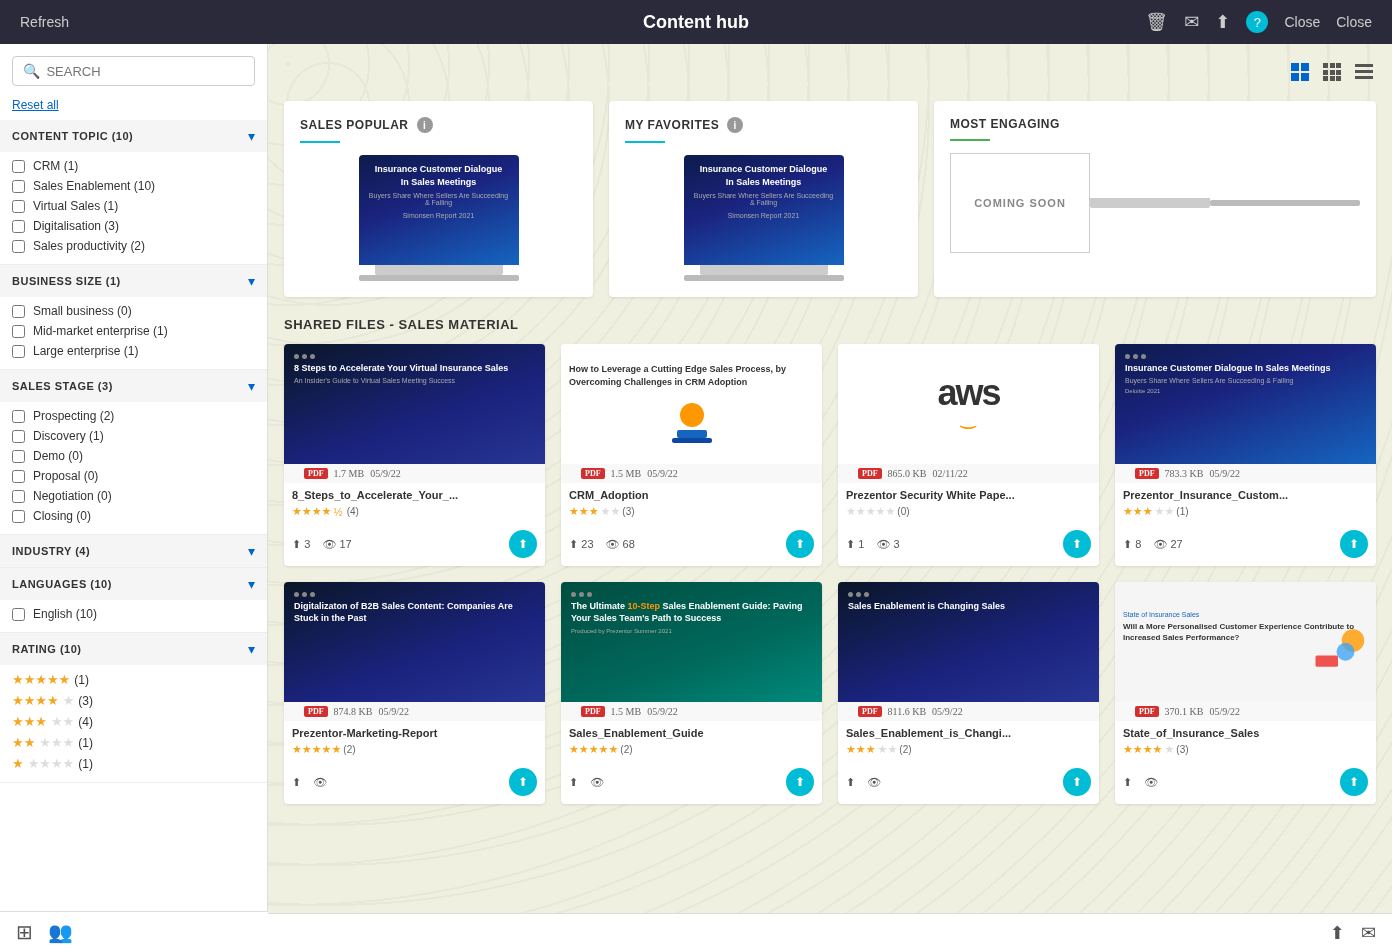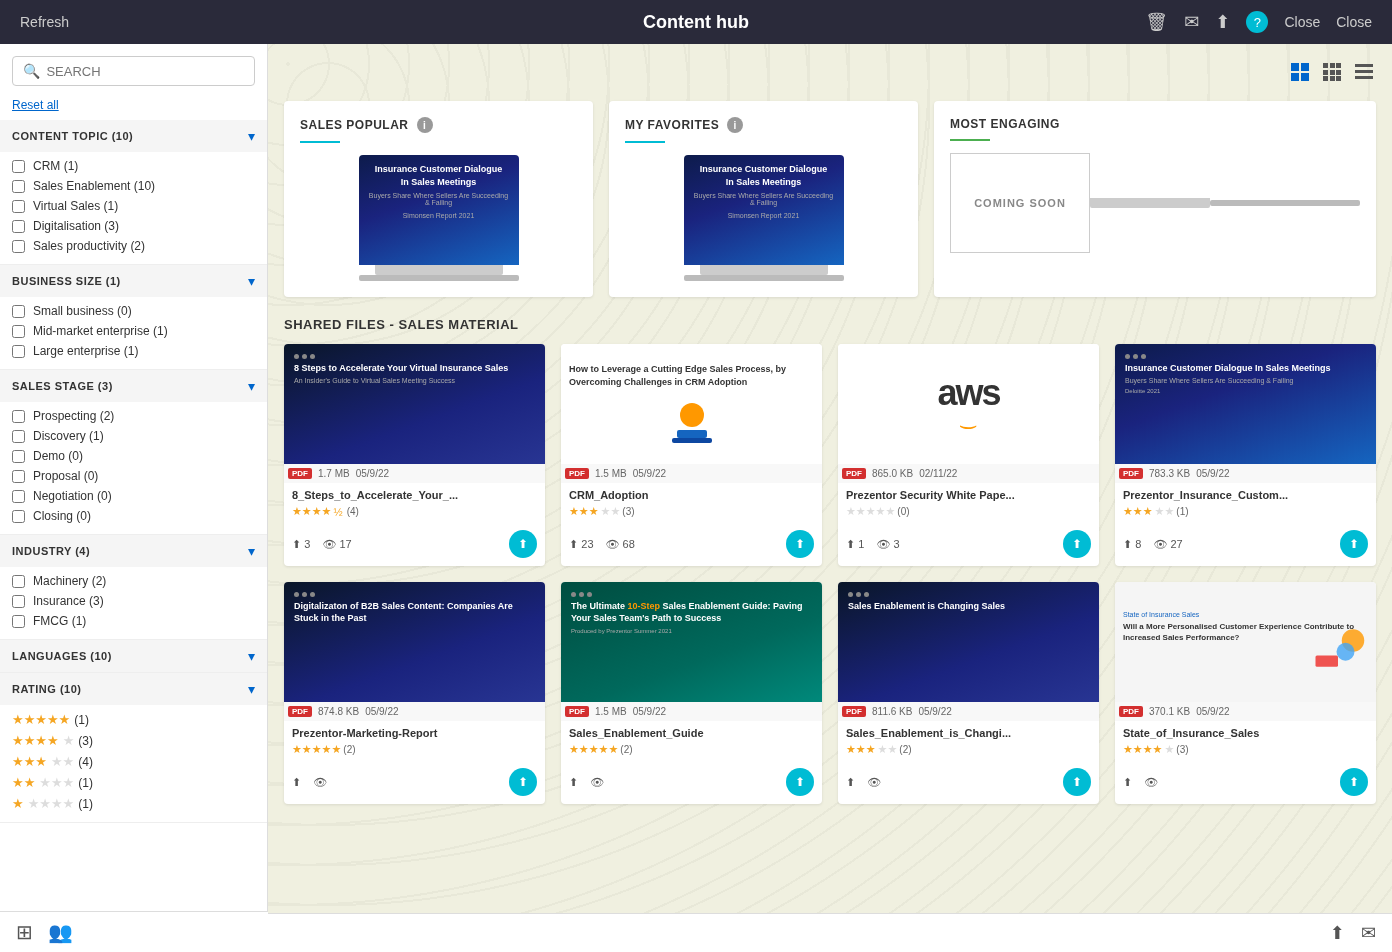--- a/index.html
+++ b/index.html
@@ -258,24 +258,25 @@
       font-weight: bold;
       color: white;
       line-height: 1.3;
     }
     .file-thumb-subtitle { font-size: 7px; color: #aaa; margin-top: 2px; }
 
     .file-meta {
       display: flex;
       align-items: center;
       gap: 6px;
-      padding: 4px 4px;
+      padding: 4px 20px;
       background: #f8f8f8;
       font-size: 10px;
       color: #555;
+      font-family: Liberation Serif, serif;
     }
     .pdf-badge {
       background: #d32f2f;
       color: white;
       font-size: 8px;
       font-weight: bold;
       padding: 1px 4px;
       border-radius: 2px;
     }
     .file-size { color: #666; font-size: 10px; }
@@ -431,40 +432,32 @@
             <span>Closing (0)</span>
           </label>
       </div>
     </div>
 
     <div class="filter-section">
       <div class="filter-header">
         <span class="filter-header-title">INDUSTRY (4)</span>
         <span class="filter-toggle">▾</span>
       </div>
-      <div class="filter-items">
-        <label class="filter-item">
-            <input type="checkbox" style="">
-            <span>Machinery (2)</span>
-          </label>
-        <label class="filter-item">
-            <input type="checkbox" style="">
-            <span>Insurance (3)</span>
-          </label>
-        <label class="filter-item">
-            <input type="checkbox" style="">
-            <span>FMCG (1)</span>
-          </label>
-      </div>
     </div>
 
     <div class="filter-section">
       <div class="filter-header">
         <span class="filter-header-title">LANGUAGES (10)</span>
         <span class="filter-toggle">▾</span>
+      </div>
+      <div class="filter-items">
+        <label class="filter-item">
+            <input type="checkbox" style="">
+            <span>English (10)</span>
+          </label>
       </div>
     </div>
 
     <div class="filter-section">
       <div class="filter-header">
         <span class="filter-header-title">RATING (10)</span>
         <span class="filter-toggle">▾</span>
       </div>
       <div class="filter-items">
         <div class="rating-item">

